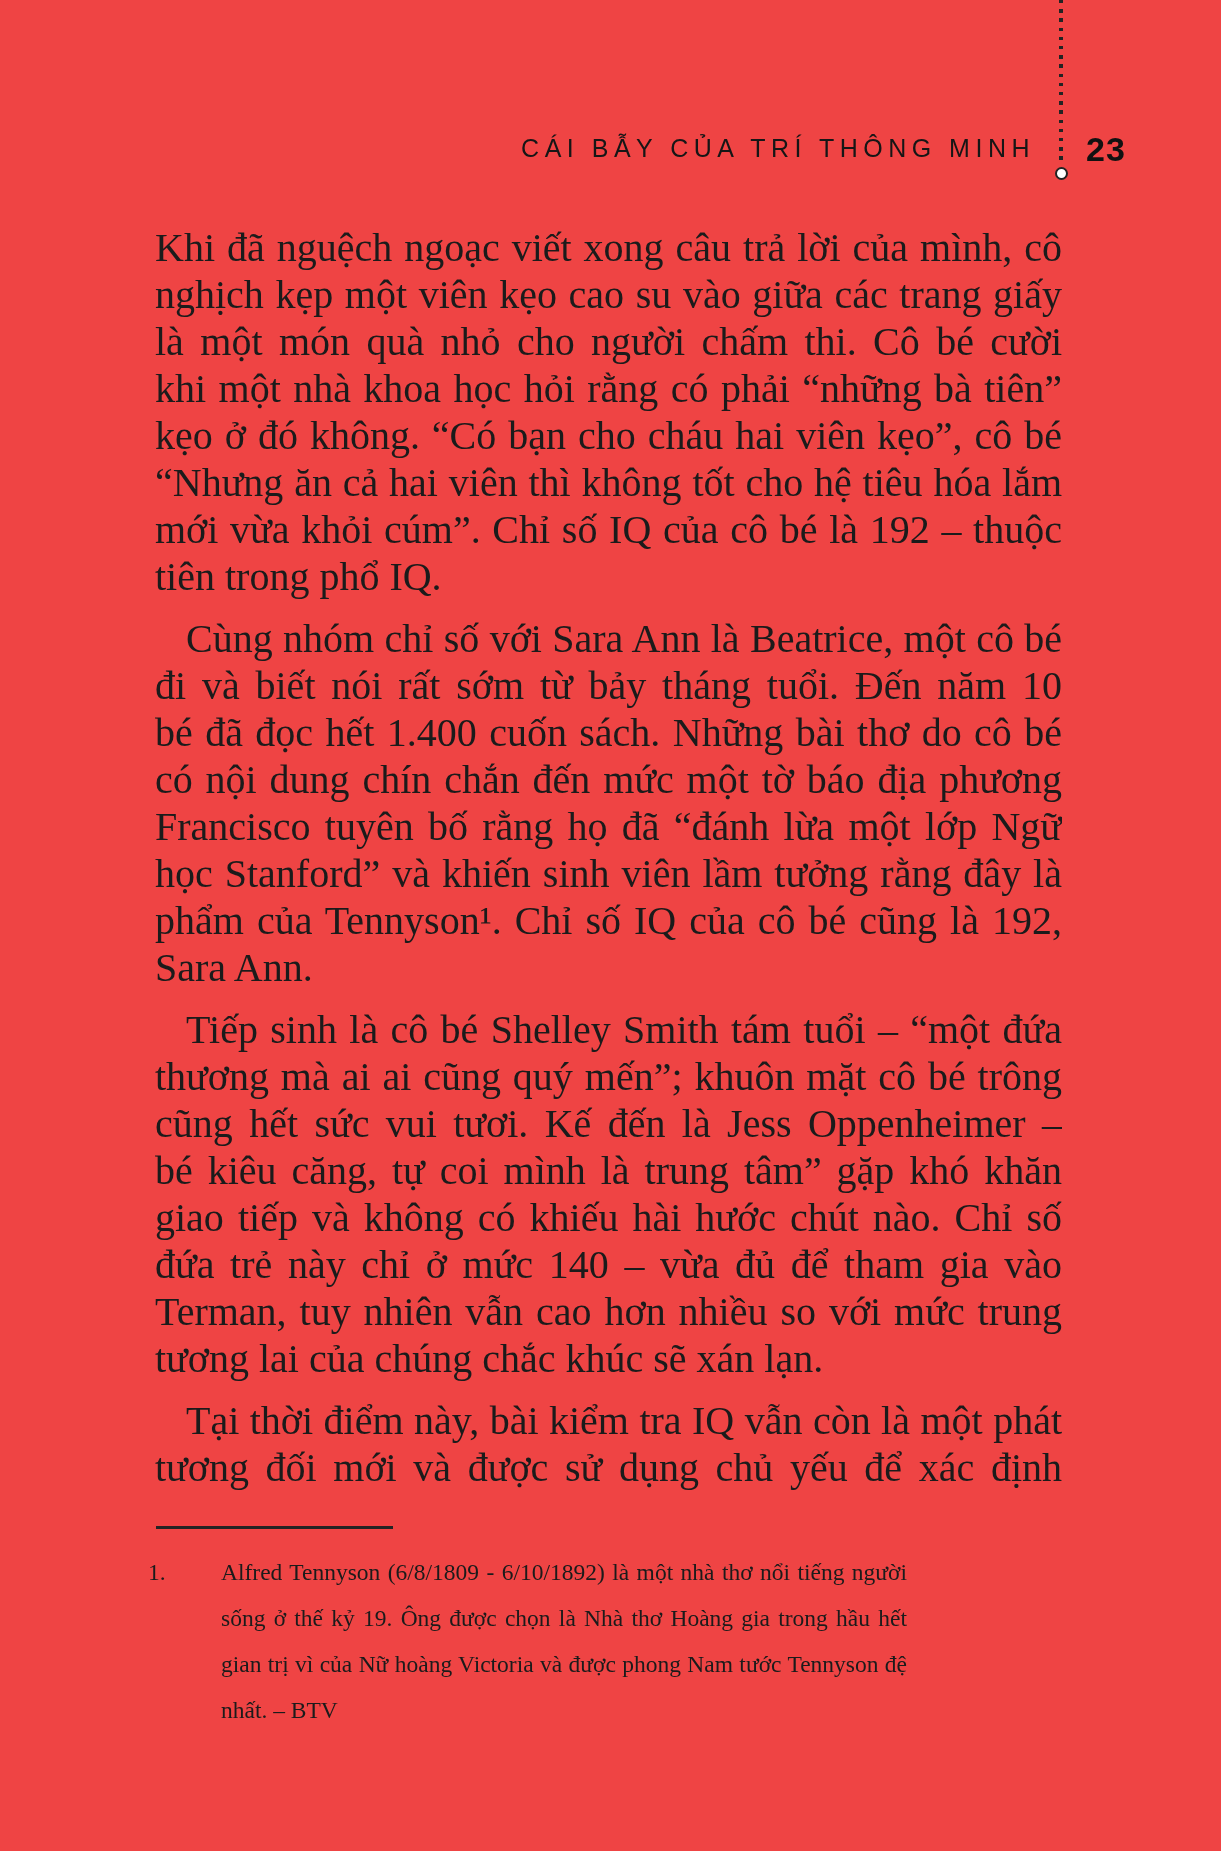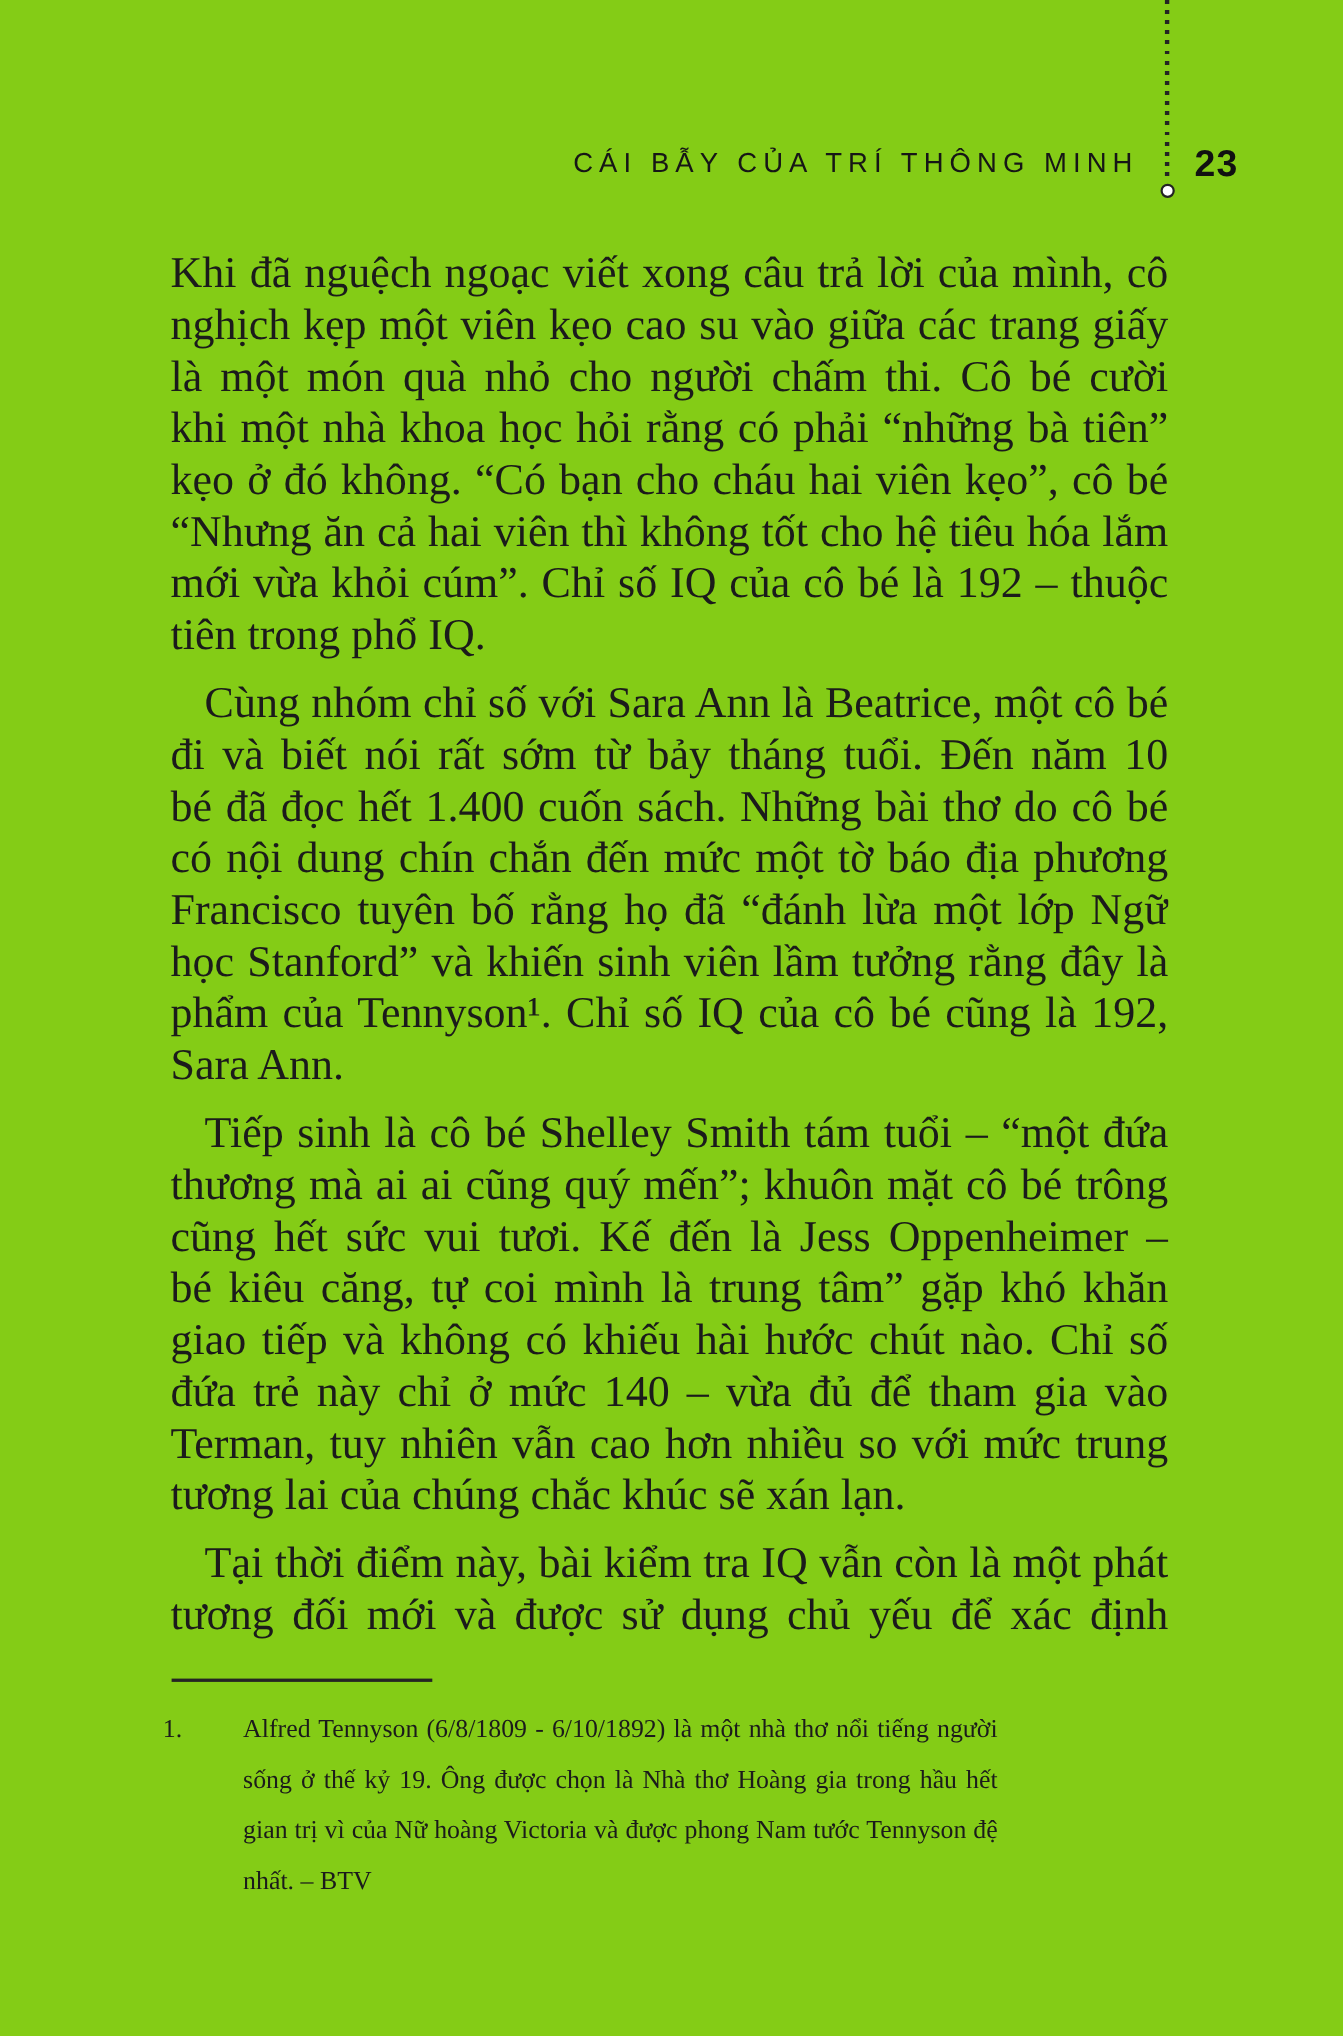--- a/index.html
+++ b/index.html
@@ -1,20 +1,20 @@
 <!DOCTYPE html>
 <html><head>
 <meta charset="utf-8">
 <style>
   html, body { margin: 0; padding: 0; background: #e8e8e8; }
   .page {
     position: relative;
     width: 1221px;
     height: 1851px;
-    background: #84cc16;
+    background: #ef4444;
     overflow: hidden;
     font-family: "Liberation Serif", "DejaVu Serif", serif;
   }
   
   .dotted-rule {
     position: absolute;
     left: 1059px; top: 0; width: 4px; height: 163px;
     background-image: repeating-linear-gradient(
       to bottom, #232323 0px, #232323 3.5px, transparent 3.5px, transparent 9.2px);
   }

